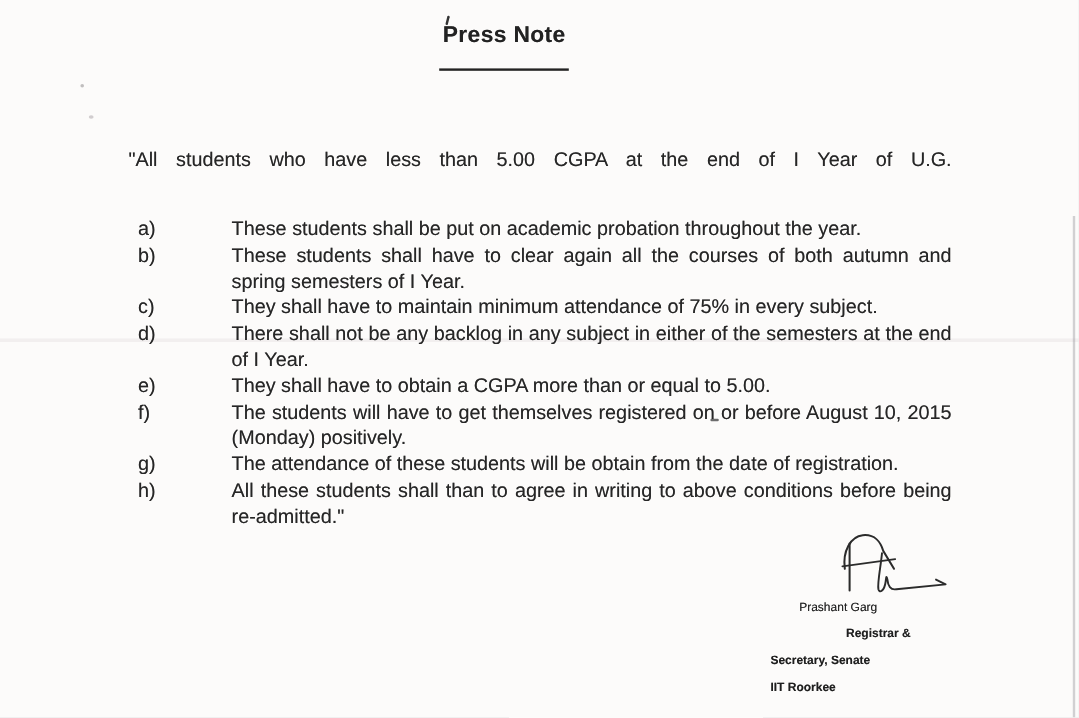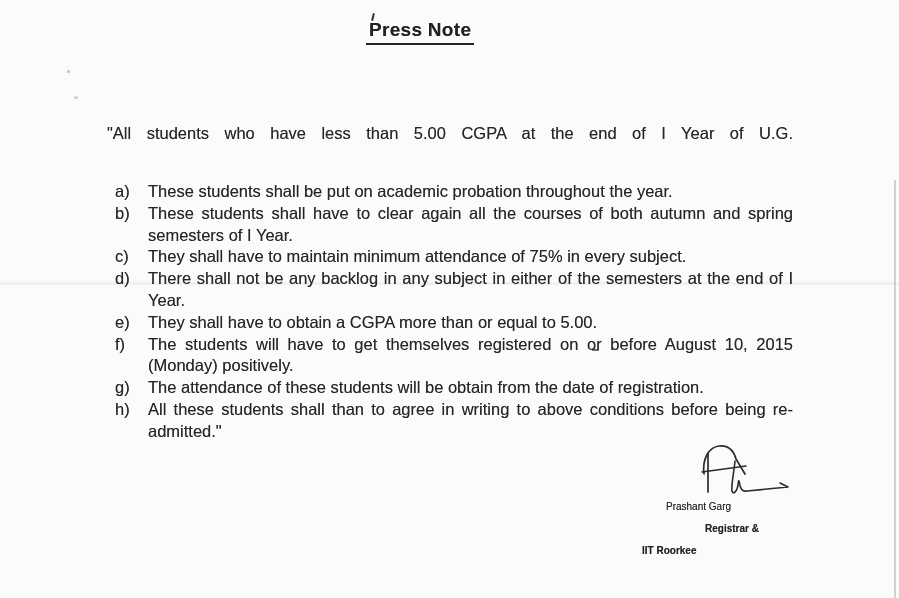--- a/index.html
+++ b/index.html
@@ -46,21 +46,21 @@
 
   .doc-title {
     position: absolute;
     left: 366px;
     top: 19px;
     font-size: 19px;
     font-weight: bold;
     letter-spacing: 0.3px;
     color: #222;
     border-bottom: 2.5px solid #232323;
-    padding: 0 3px 2px 3px;
+    padding: 0 3px 16px 3px;
   }
   .title-tick {
     position: absolute;
     left: 372px;
     top: 13px;
     width: 2px;
     height: 8px;
     background: #333;
     transform: rotate(14deg);
     border-radius: 1px;
@@ -89,21 +89,21 @@
     width: 678px;
     margin: 0;
     padding: 0;
     list-style: none;
     font-size: 16.5px;
     line-height: 21.8px;
     color: #262626;
   }
   .cond { display: flex; }
   .cond-label { flex: 0 0 33px; width: 33px; }
-  .cond-text { flex: 1; text-align: justify; text-align-last: left; }
+  .cond-text { flex: 1; text-align: justify; text-align-last: left; margin-left: 45px; }
 
   .sig-mark {
     position: absolute;
     left: 694px;
     top: 441px;
   }
   .sig-block {
     position: absolute;
     left: 642px;
     top: 496px;
@@ -173,16 +173,17 @@
   <svg class="sig-mark" width="104" height="62" viewBox="0 0 104 62" fill="none">
     <path d="M10 33 C 8 18, 15 6, 25 5 C 35 4, 40 11, 42 18 L 51 33" stroke="#2b2b2b" stroke-width="1.7" stroke-linecap="round" fill="none"></path>
     <path d="M14 12 L14 51" stroke="#2b2b2b" stroke-width="1.7" stroke-linecap="round" fill="none"></path>
     <path d="M8 31 L52 25" stroke="#2b2b2b" stroke-width="1.5" stroke-linecap="round" fill="none"></path>
     <path d="M41 20 C 40 31, 37 45, 38 50 C 39 54, 43 51, 44 44 C 44.5 40, 44.5 38, 45.5 42 C 46 47, 48 51, 53 50 L 94 46 L 86 42" stroke="#2b2b2b" stroke-width="1.6" stroke-linecap="round" stroke-linejoin="round" fill="none"></path>
   </svg>
 
   <div class="sig-block">
     <div class="sig-name">Prashant Garg</div>
     <div class="sig-bold sig-indent">Registrar &amp;</div>
+    <div class="sig-bold">Secretary, Senate</div>
     <div class="sig-bold">IIT Roorkee</div>
   </div>
 
 </div>
 
 </body></html>

